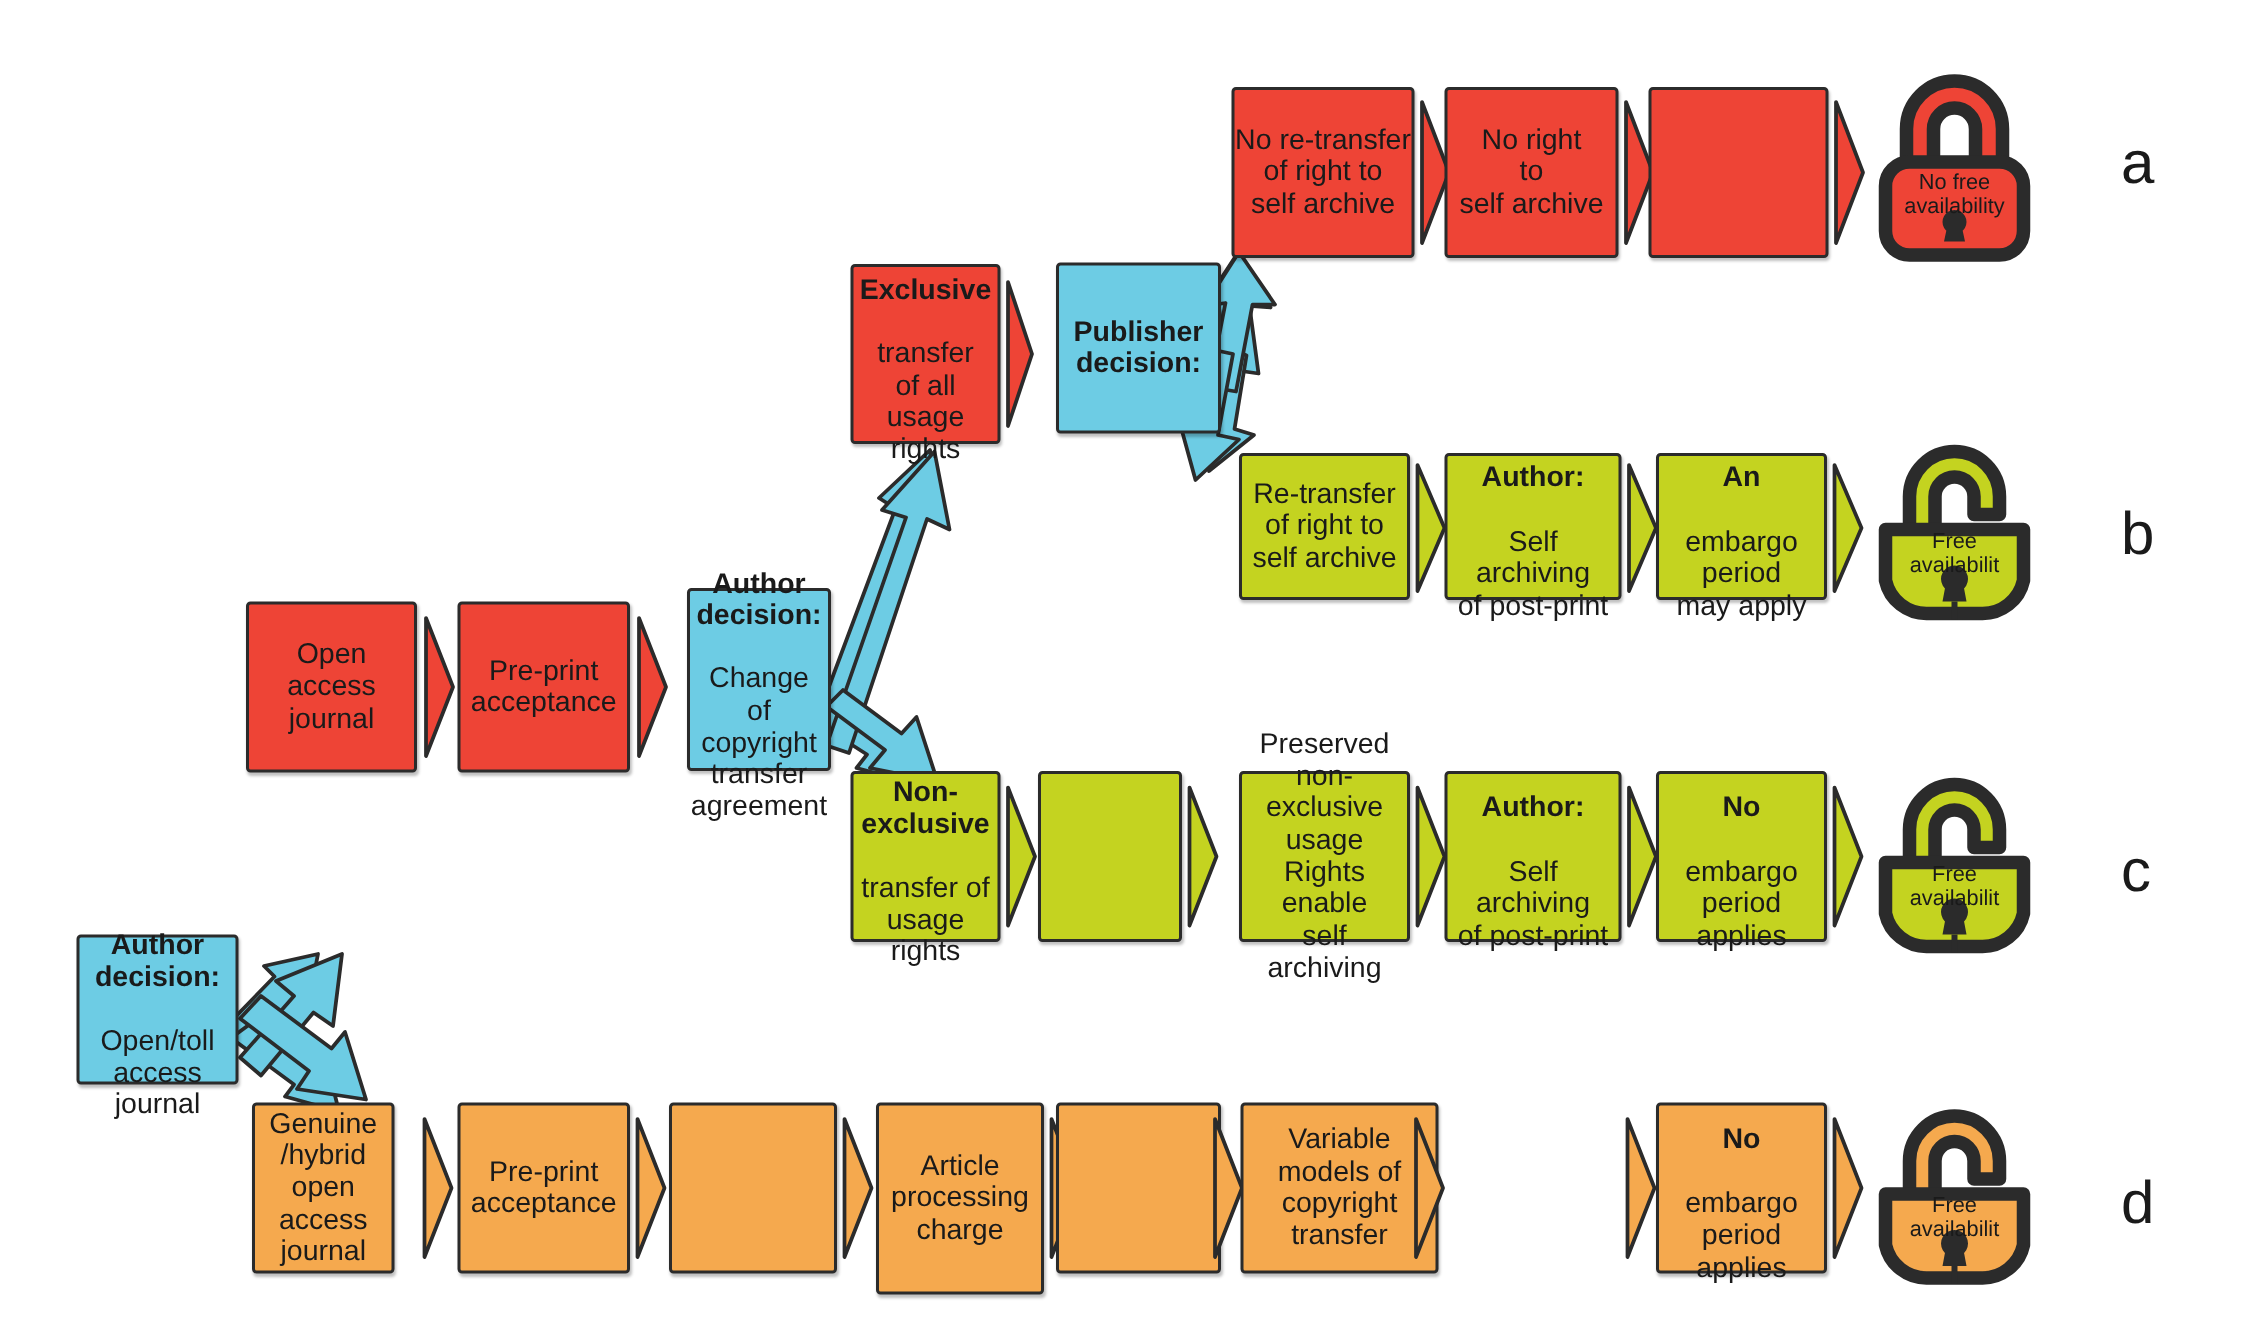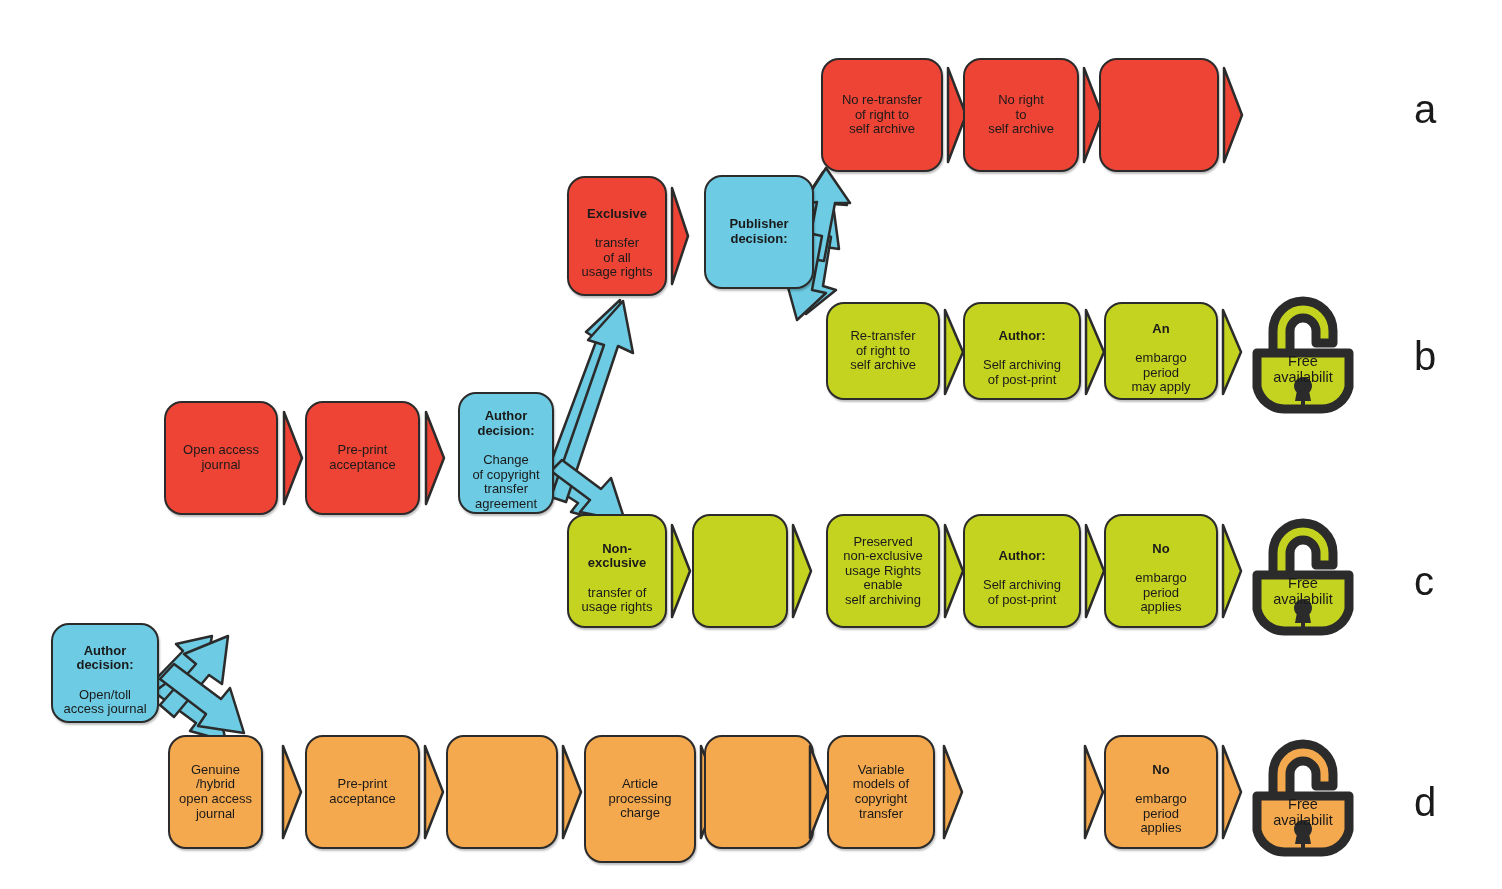--- a/index.html
+++ b/index.html
@@ -2,22 +2,22 @@
 <html><head>
 <meta charset="utf-8">
 <style>
   html,body{margin:0;padding:0;background:#ffffff;}
   body{width:1502px;height:889px;position:relative;overflow:hidden;
        font-family:"Liberation Sans",sans-serif;}
   #stage{position:absolute;inset:0;}
   svg#arrows{position:absolute;left:0;top:0;width:1502px;height:889px;pointer-events:none;}
 
   .node{position:absolute;box-sizing:border-box;border:2.5px solid #2b2b2b;
-        border-radius:18px;display:flex;align-items:center;justify-content:center;
-        text-align:center;line-height:1.12;color:#1a1a1a;font-size:13px;
+        border-radius:3px;display:flex;align-items:center;justify-content:center;
+        text-align:center;line-height:1.12;color:#1a1a1a;font-size:19px;
         box-shadow:1px 2px 2px rgba(0,0,0,.25);}
   .node .txt{display:block;width:112%;white-space:pre-line;}
   .node.red{background:#ee4436;}
   .node.green{background:#c4d320;}
   .node.orange{background:#f5a94e;}
   .node.blue{background:#6dcce4;}
   .node b{font-weight:bold;}
 
   .chev{position:absolute;}
   .chev svg{display:block;overflow:visible;}
@@ -97,20 +97,29 @@
   </div>
   <div class="node red" style="left:1099px;top:58px;width:120px;height:114px;">
     <span class="txt"></span>
   </div>
   <div class="chev" style="left:1222px;top:66px;">
     <svg width="22" height="98" viewBox="0 0 22 98">
         <path d="M2 2 L20 49 L2 96 Z" fill="#ee4436" stroke="#2b2b2b" stroke-width="2.5" stroke-linejoin="round"></path>
       </svg>
   </div>
 
+  <div class="lock" style="left:1243px;top:48px;width:120px;height:128px;">
+    <svg width="120" height="128" viewBox="0 0 120 128">
+      <path d="M28 62 L28 38 A32 32 0 0 1 92 38 L92 62 L74 62 L74 38 A14 14 0 0 0 46 38 L46 62 Z" fill="#ee4436" stroke="#2b2b2b" stroke-width="9" stroke-linejoin="round"></path>
+      <rect x="14" y="60" width="92" height="62" rx="16" fill="#ee4436" stroke="#2b2b2b" stroke-width="9"></rect>
+      <path d="M60 92 a8 8 0 1 0 0.01 0 M56 99 l-3 14 h14 l-3 -14 Z" fill="#2b2b2b"></path>
+    </svg>
+    <div class="lbl" style="top:66px;">No free
+availability</div>
+  </div>
   <div class="rowlabel" style="left:1414px;top:89px;">a</div>
 
   <div class="node red" style="left:567px;top:176px;width:100px;height:120px;">
     <span class="txt">
       <b>Exclusive</b><br>
       <span style="white-space:pre-line;">transfer
 of all
 usage rights</span>
     </span>
   </div>
@@ -322,21 +331,21 @@
       </svg>
   </div>
   <div class="node orange" style="left:704px;top:735px;width:110px;height:114px;">
     <span class="txt"></span>
   </div>
   <div class="chev" style="left:808px;top:744px;">
     <svg width="22" height="96" viewBox="0 0 22 96">
         <path d="M2 2 L20 48 L2 94 Z" fill="#f5a94e" stroke="#2b2b2b" stroke-width="2.5" stroke-linejoin="round"></path>
       </svg>
   </div>
-  <div class="node orange" style="left:827px;top:735px;width:108px;height:114px;">
+  <div class="node orange" style="left:827px;top:735px;width:132px;height:114px;">
     <span class="txt">Variable
 models of
 copyright
 transfer</span>
   </div>
   <div class="chev" style="left:942px;top:744px;">
     <svg width="22" height="96" viewBox="0 0 22 96">
         <path d="M2 2 L20 48 L2 94 Z" fill="#f5a94e" stroke="#2b2b2b" stroke-width="2.5" stroke-linejoin="round"></path>
       </svg>
   </div>

